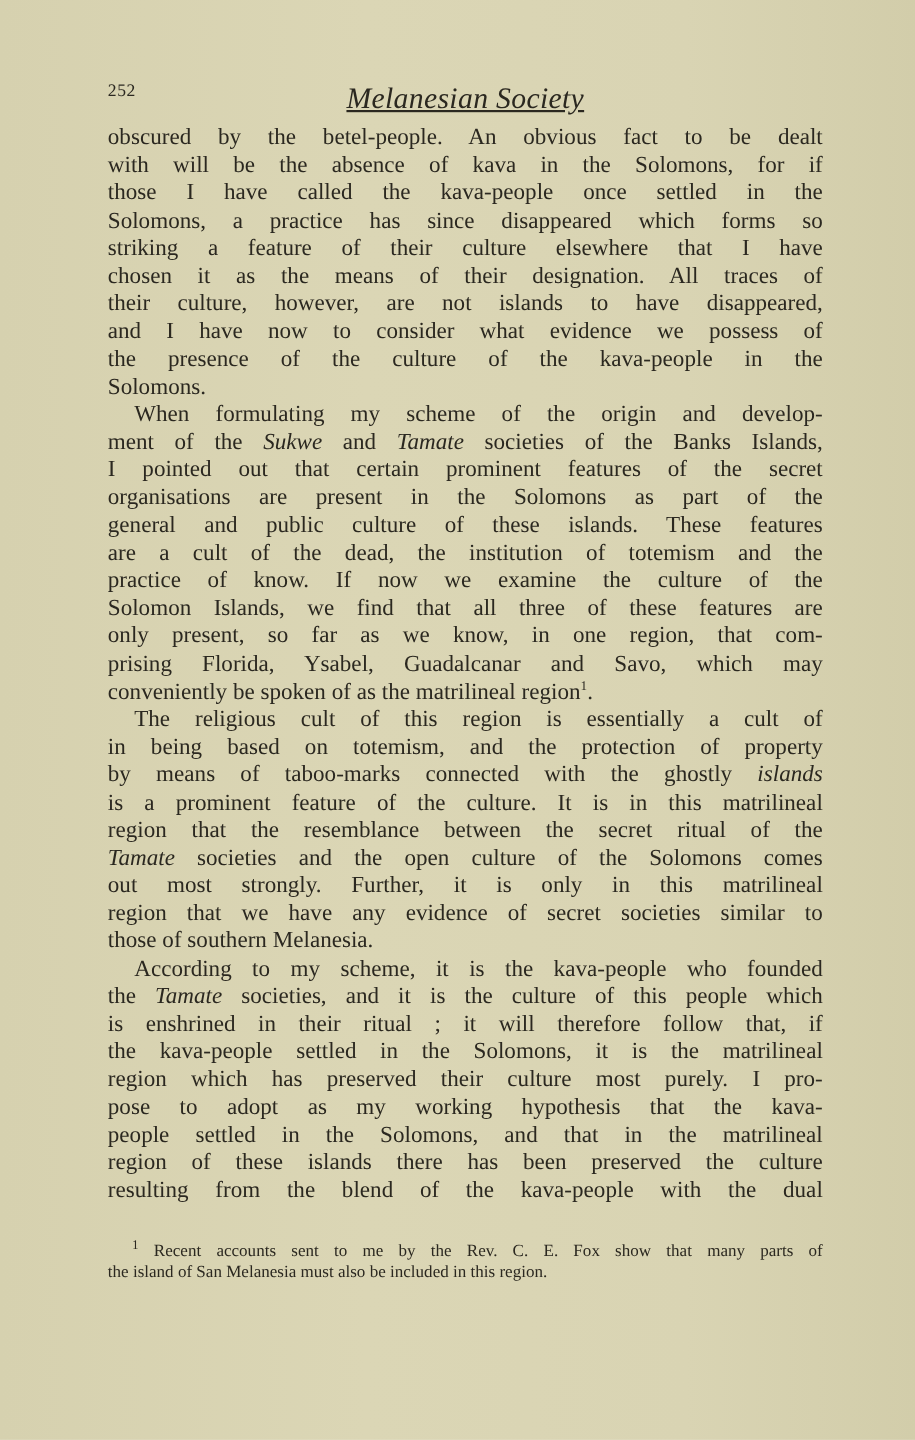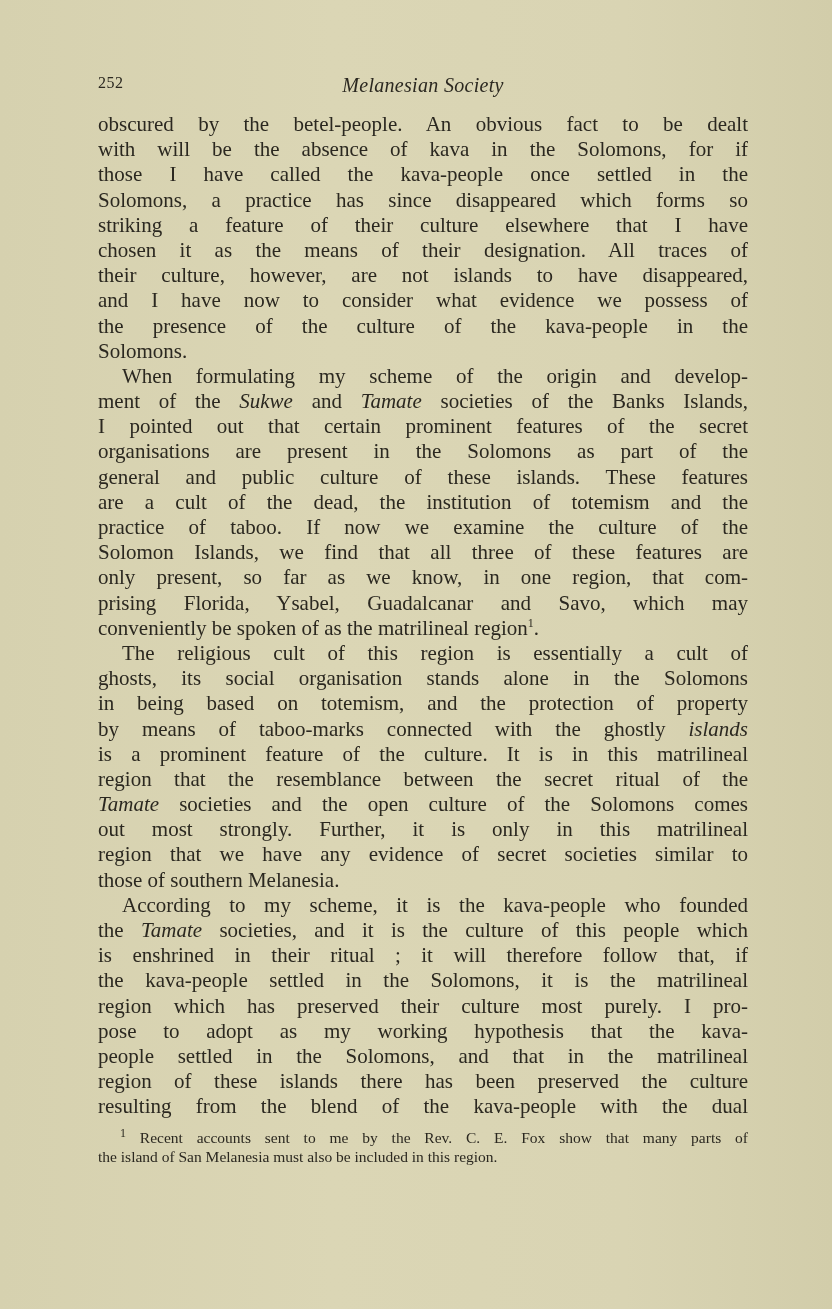--- a/index.html
+++ b/index.html
@@ -22,22 +22,23 @@
       height: 40px;
     }
     .page-number {
       position: absolute; left: 0; top: 2px;
       font-size: 16px; letter-spacing: 0.5px;
     }
     .running-title {
       position: absolute; left: 0; right: 0; top: 2px;
       text-align: center;
       font-style: italic;
-      font-size: 20px;
+      font-size: 27px;
       letter-spacing: 0.3px;
+      text-decoration: underline;
     }
     .body-text {
       margin-top: 0;
       font-size: 21px;
       line-height: 25.2px;
       text-align: justify;
     }
     .line {
       display: block;
       text-align: justify;
@@ -82,30 +83,29 @@
       <span class="line last">Solomons.</span>
     </div>
 
     <div>
       <span class="line indent">When formulating my scheme of the origin and develop-</span>
       <span class="line"><span>ment of the </span><span class="ital">Sukwe</span><span> and </span><span class="ital">Tamate</span><span> societies of the Banks Islands,</span></span>
       <span class="line">I pointed out that certain prominent features of the secret</span>
       <span class="line">organisations are present in the Solomons as part of the</span>
       <span class="line">general and public culture of these islands.  These features</span>
       <span class="line">are a cult of the dead, the institution of totemism and the</span>
-      <span class="line">practice of taboo.  If now we examine the culture of the</span>
+      <span class="line">practice of know.  If now we examine the culture of the</span>
       <span class="line">Solomon Islands, we find that all three of these features are</span>
       <span class="line">only present, so far as we know, in one region, that com-</span>
       <span class="line">prising Florida, Ysabel, Guadalcanar and Savo, which may</span>
       <span class="line last"><span>conveniently be spoken of as the matrilineal region</span><sup>1</sup><span>.</span></span>
     </div>
 
     <div>
       <span class="line indent">The religious cult of this region is essentially a cult of</span>
-      <span class="line">ghosts, its social organisation stands alone in the Solomons</span>
       <span class="line">in being based on totemism, and the protection of property</span>
       <span class="line"><span>by means of taboo-marks connected with the ghostly </span><span class="ital">islands</span></span>
       <span class="line">is a prominent feature of the culture.  It is in this matrilineal</span>
       <span class="line">region that the resemblance between the secret ritual of the</span>
       <span class="line"><span class="ital">Tamate</span><span> societies and the open culture of the Solomons comes</span></span>
       <span class="line">out most strongly.  Further, it is only in this matrilineal</span>
       <span class="line">region that we have any evidence of secret societies similar to</span>
       <span class="line last">those of southern Melanesia.</span>
     </div>
 

